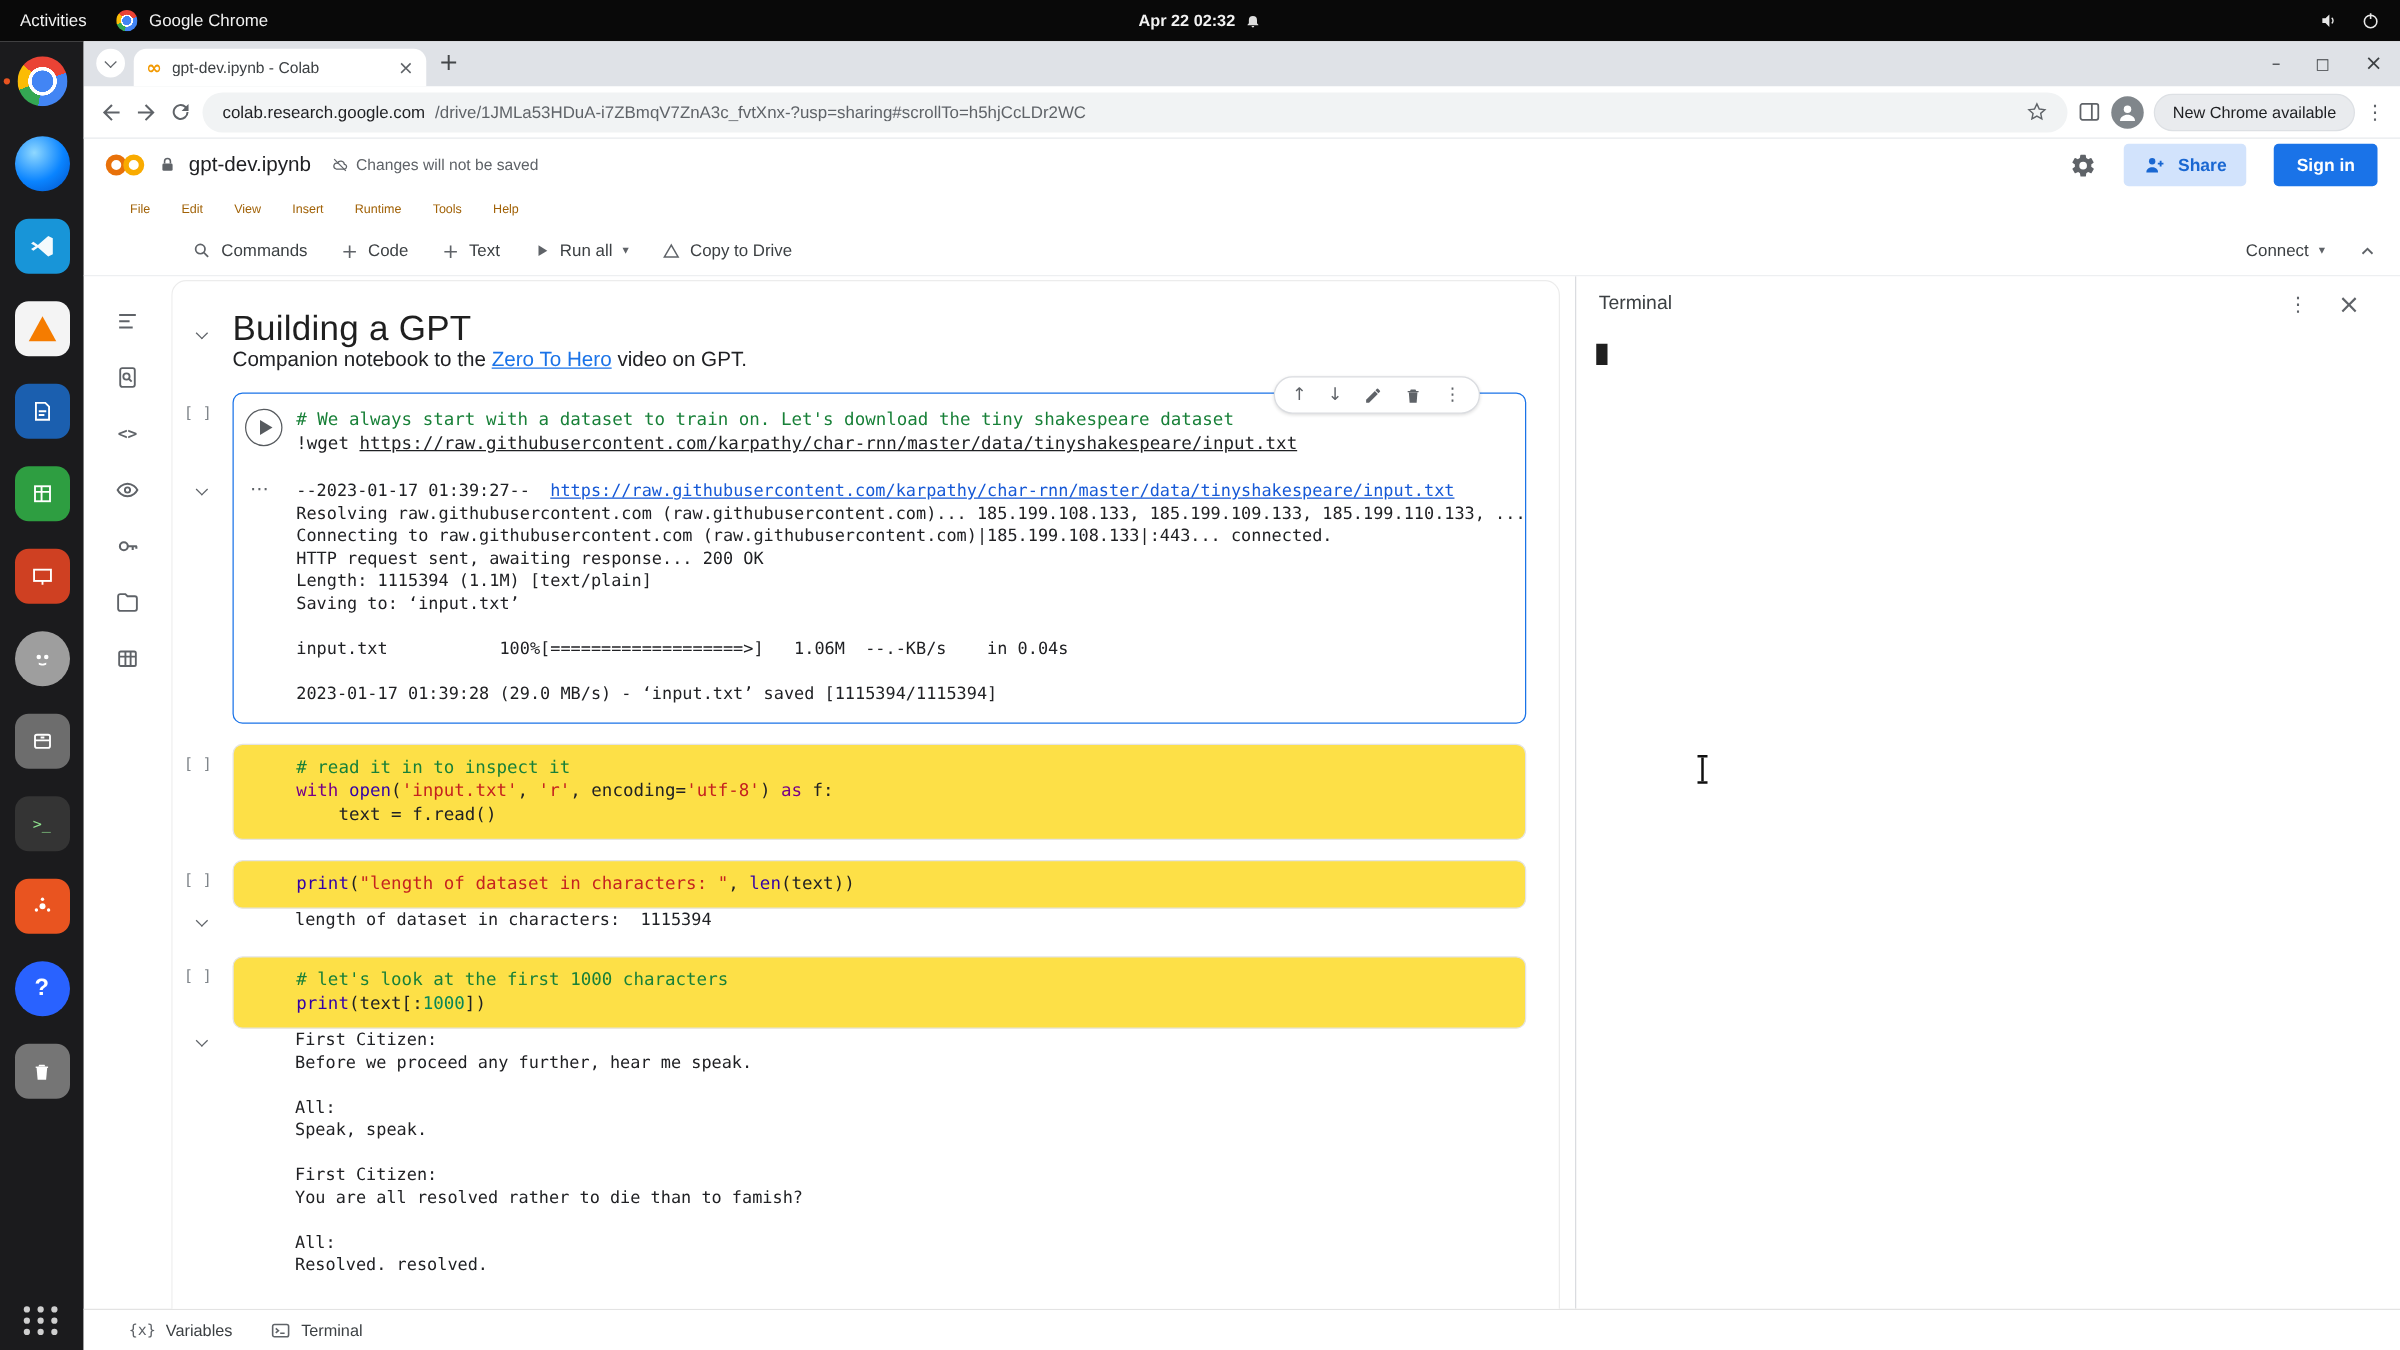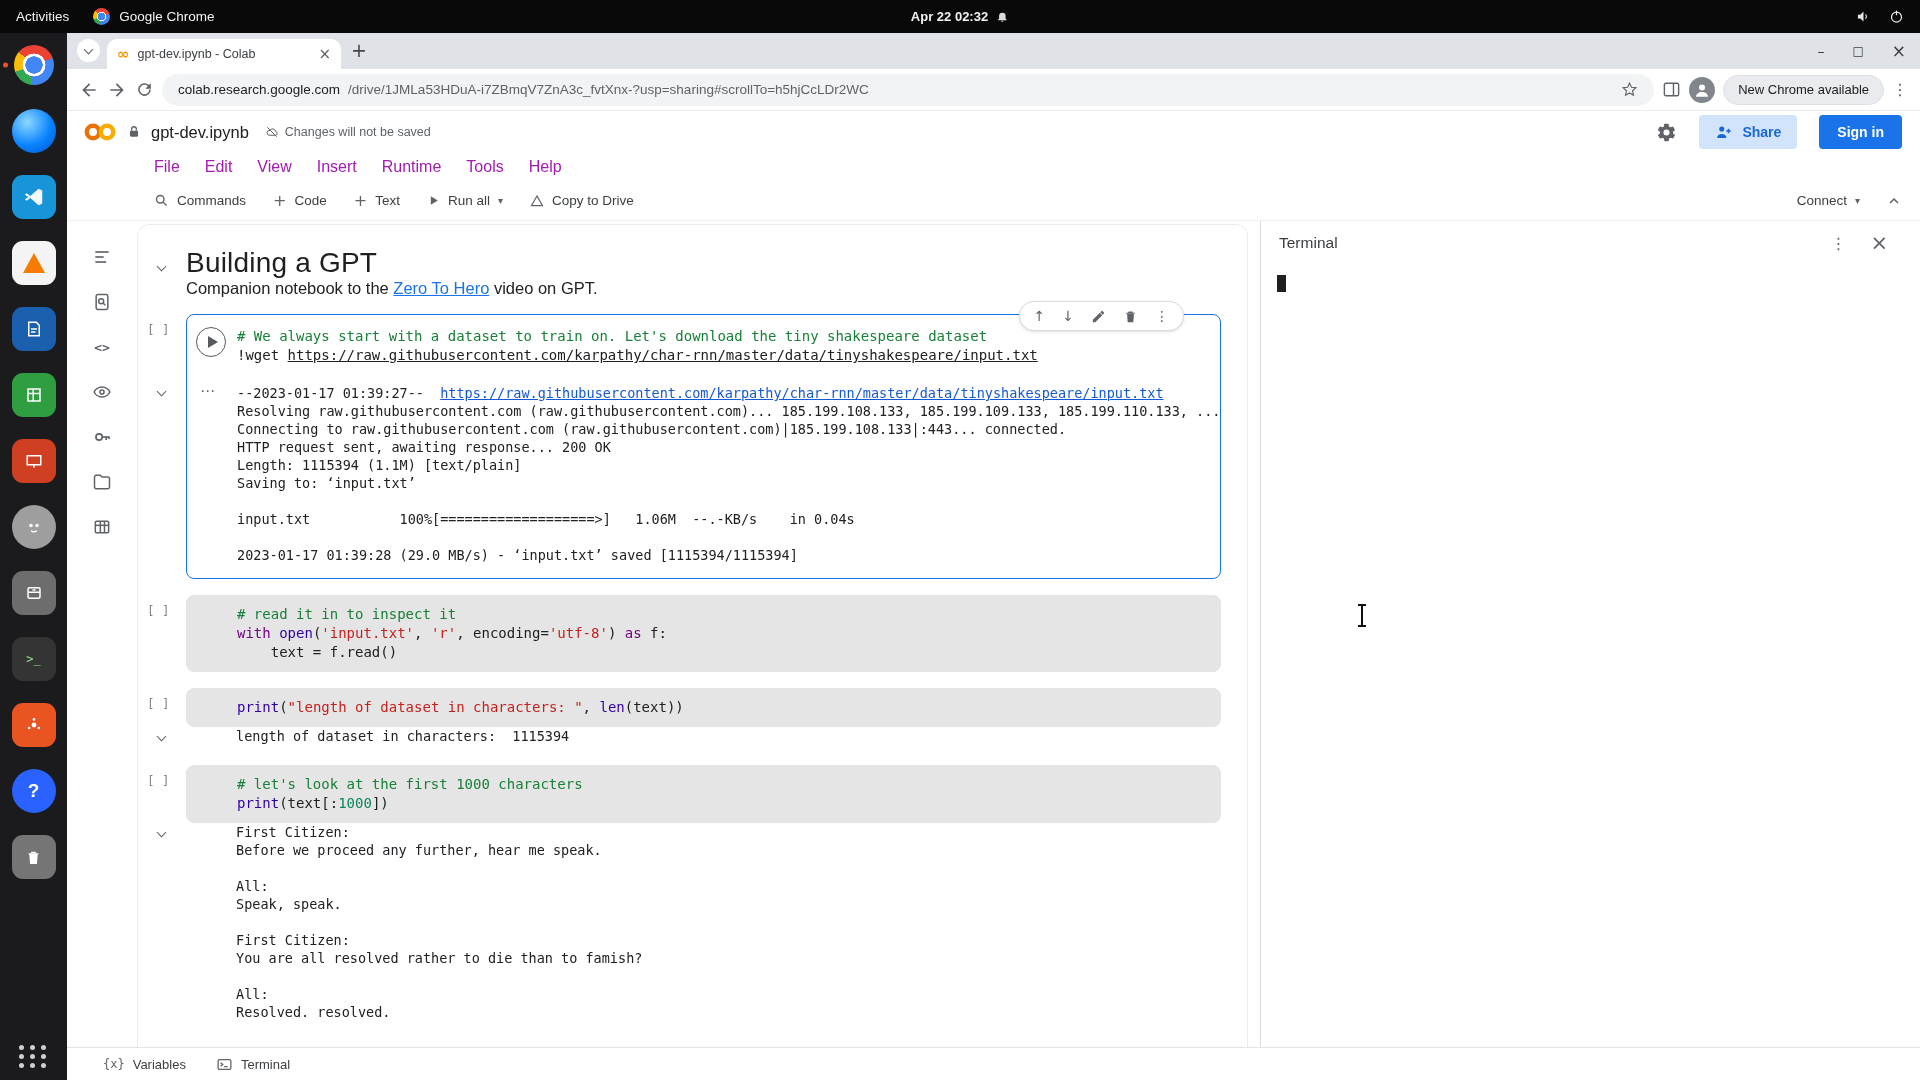--- a/index.html
+++ b/index.html
@@ -46,21 +46,21 @@
 
   
   .colab{flex:1;display:flex;flex-direction:column;min-height:0}
   .c-header{height:42px;display:flex;align-items:center;gap:10px;padding:0 18px 0 16px;flex:none}
   .c-title{font-size:16.5px;color:#202124}
   .c-status{display:flex;align-items:center;gap:6px;color:#5F6368;font-size:12.5px;margin-left:6px}
   .c-hright{margin-left:auto;display:flex;align-items:center;gap:22px}
   .btn-share{height:34px;border-radius:4px;background:#D2E3FC;color:#1967D2;display:flex;align-items:center;gap:9px;padding:0 16px;font-size:14px;font-weight:700}
   .btn-signin{height:34px;border-radius:4px;background:#1A73E8;color:#fff;display:flex;align-items:center;padding:0 18px;font-size:14px;font-weight:700}
 
-  .c-menubar{height:28px;display:flex;align-items:center;gap:25px;padding-left:87px;font-size:16px;color:#a21caf;flex:none}
+  .c-menubar{height:28px;display:flex;align-items:center;gap:25px;padding-left:37px;font-size:10px;color:#a16207;flex:none}
   .c-toolbar{height:40px;display:flex;align-items:center;gap:27px;padding-left:87px;font-size:13.5px;color:#3C4043;position:relative;border-bottom:1px solid #EDEFF1;flex:none}
   .tbi{display:flex;align-items:center;gap:8px;white-space:nowrap}
   .caret{font-size:10px;color:#5F6368;font-family:"DejaVu Sans",sans-serif}
   .c-tright{position:absolute;right:18px;display:flex;align-items:center;gap:26px}
 
   .c-body{flex:1;display:flex;min-height:0}
   .c-sidebar{width:70px;display:flex;flex-direction:column;align-items:center;padding-top:24px;gap:21px;flex:none}
   .sbi{width:24px;height:24px;color:#5F6368;display:flex;align-items:center;justify-content:center}
   .mono{font-family:"DejaVu Sans Mono",monospace}
 
@@ -68,21 +68,21 @@
   .nb-card{border:1px solid #ECECEC;border-radius:12px;margin-right:12px;min-height:120%;padding-top:6px;background:#fff}
 
   .hrow{position:relative;padding-left:48px;margin-top:16px}
   .hrow h1{font-size:28px;font-weight:500;color:#1F1F1F;letter-spacing:.2px}
   .gchev{position:absolute;left:14px;display:flex;width:18px;height:18px;align-items:center;justify-content:center}
   .prow{padding-left:48px;font-size:16.5px;color:#202124}
   .prow a{color:#1A73E8;text-decoration:underline}
 
   .cellwrap{position:relative;padding-left:48px;padding-right:26px;margin-top:16px}
   .gmark{position:absolute;left:9px;top:8px;font-size:12.5px;color:#80868B;font-family:"DejaVu Sans Mono",monospace}
-  .cell{border:1px solid #E4E4E4;border-radius:8px;background:#e5e5e5;padding:9px 14px 9px 50px}
+  .cell{border:1px solid #E4E4E4;border-radius:8px;background:#fde047;padding:9px 14px 9px 50px}
   .cell.sel{border:1.5px solid #1A73E8;background:#fff;padding:0;position:relative}
   .codearea{display:flex;padding:9px 14px 9px 0}
   .runbtn{width:30px;height:30px;border:1.7px solid #575B5F;border-radius:50%;margin:3px 11px 0 9px;display:flex;align-items:center;justify-content:center;flex:none}
   .runbtn .tri{width:0;height:0;border-left:10px solid #575B5F;border-top:6px solid transparent;border-bottom:6px solid transparent;margin-left:3px}
   .cl{font-family:"DejaVu Sans Mono",monospace;font-size:14px;line-height:19px;white-space:pre;color:#202124}
   .ol{font-family:"DejaVu Sans Mono",monospace;font-size:13.5px;line-height:18px;white-space:pre;color:#202124}
   .tk-pln{color:#202124}.tk-com{color:#188038}.tk-str{color:#C5221F}.tk-kw{color:#770088}.tk-fn{color:#3300A8}.tk-num{color:#098658}
   .tk-curl{color:#202124;text-decoration:underline}
   .tk-olink{color:#1558D6;text-decoration:underline}
   .outarea{position:relative;padding:10px 14px 14px 50px}

